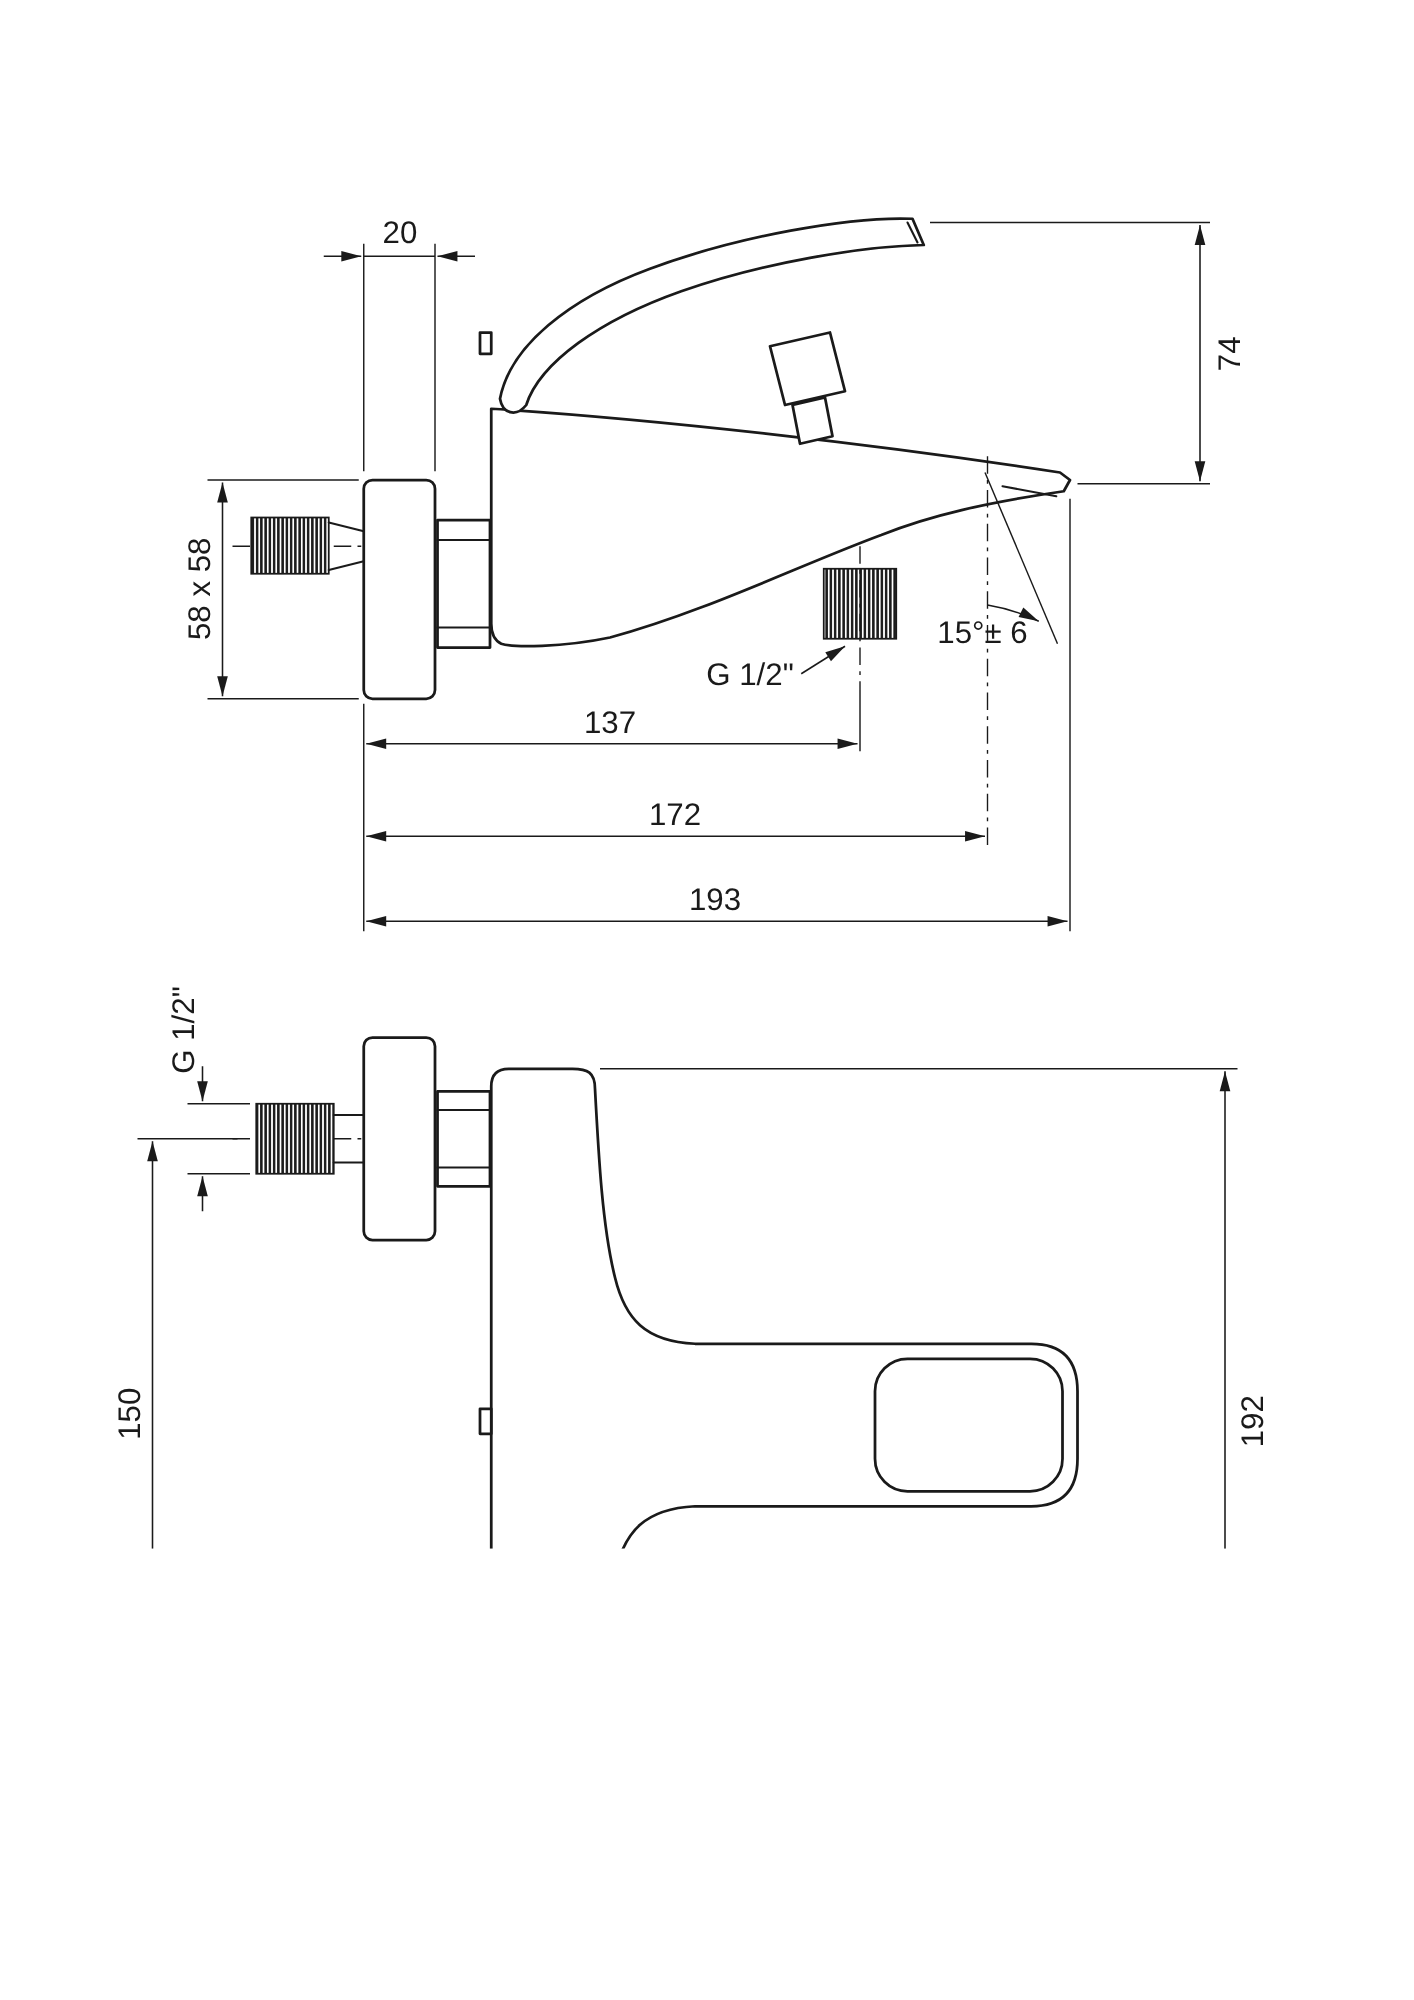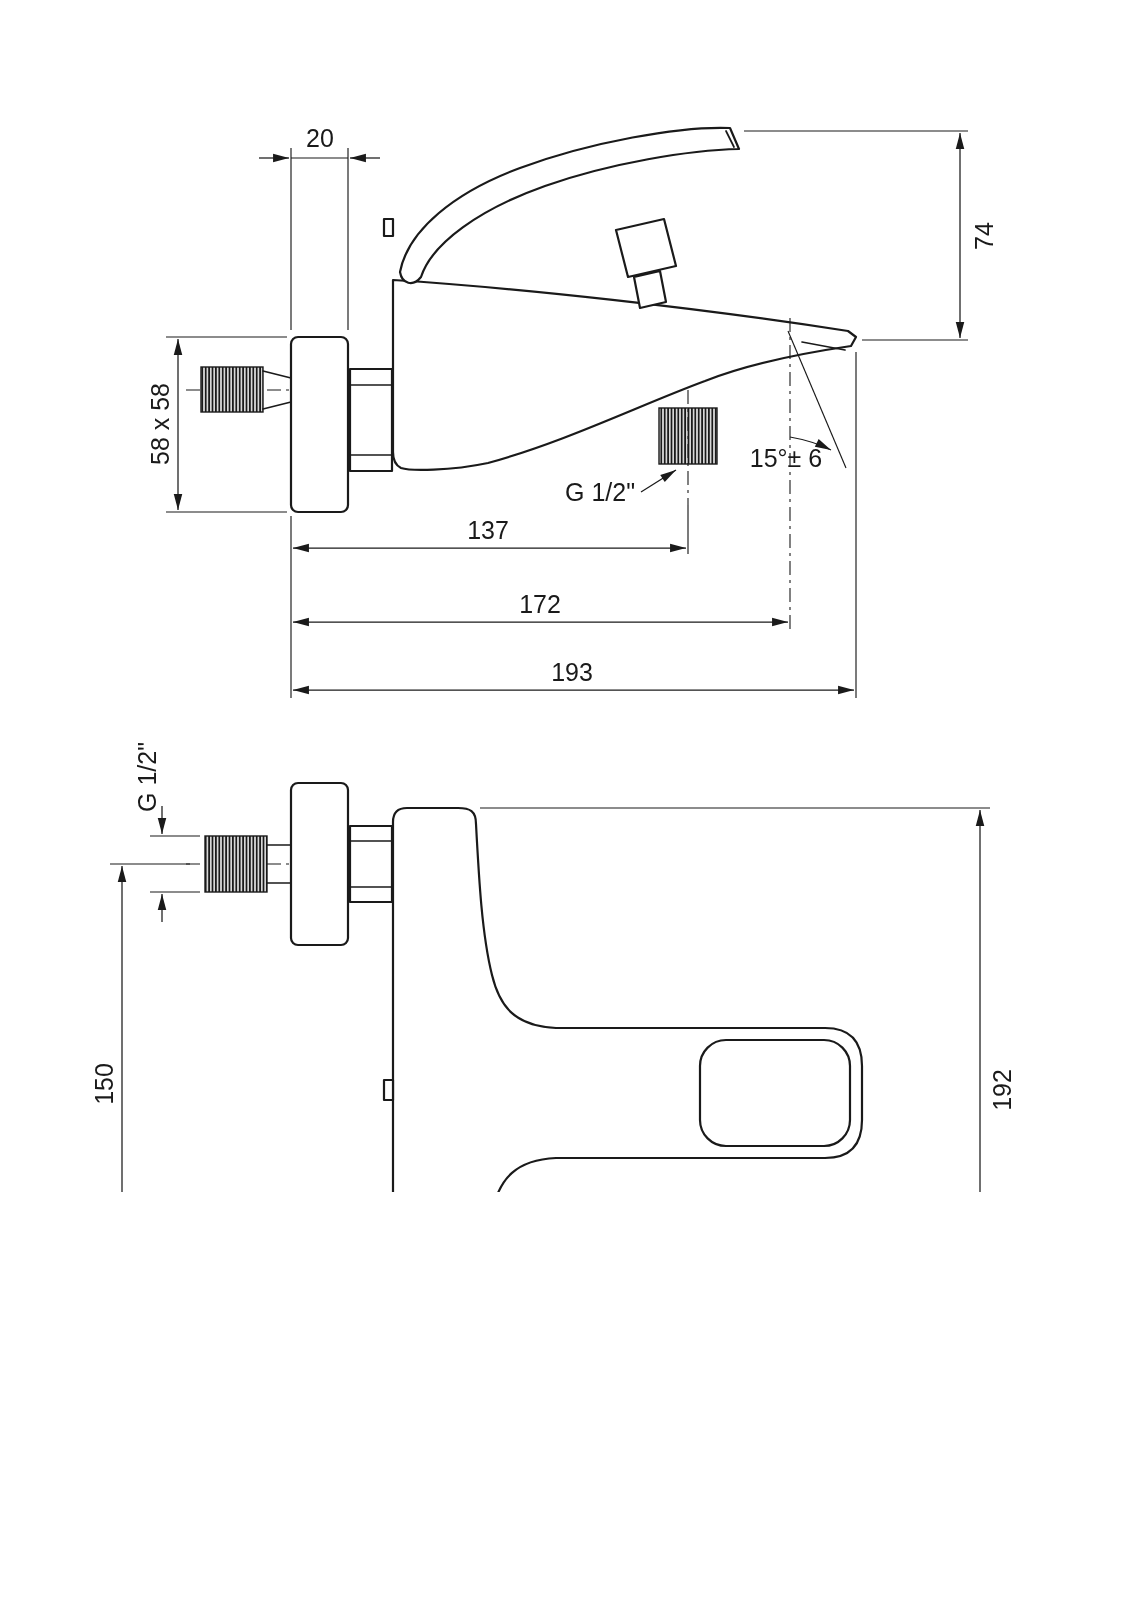--- a/index.html
+++ b/index.html
@@ -1,20 +1,21 @@
 <!DOCTYPE html>
 <html style="--ink: #1a1a1a; --paper: #ffffff;"><head>
 <meta charset="utf-8">
 <style>
   :root { --ink: #1a1a1a; --paper: #ffffff; }
   html, body { margin: 0; padding: 0; background: var(--paper); }
   .stage {
     width: 1131px; height: 1192px; background: var(--paper);
     position: relative; overflow: hidden;
     font-family: "Liberation Sans", sans-serif;
+    margin-top: 47px;
   }
   svg { display: block; }
   .ln   { stroke: var(--ink); stroke-width: 2.2; fill: none; stroke-linejoin: round; stroke-linecap: round; }
   .ln2  { stroke: var(--ink); stroke-width: 1.7; fill: none; stroke-linejoin: round; stroke-linecap: round; }
   .lnf  { stroke: var(--ink); stroke-width: 2.2; fill: #ffffff; stroke-linejoin: round; }
   .thin { stroke: var(--ink); stroke-width: 1.15; fill: none; }
   .dim  { stroke: var(--ink); stroke-width: 1.25; fill: none; }
   .cl   { stroke: var(--ink); stroke-width: 1.1; fill: none; stroke-dasharray: 14 5 3 5; }
   .hatchrect { stroke: var(--ink); stroke-width: 1.4; fill: url(#thread-hatch); }
   .dimtxt { font: 25px "Liberation Sans", sans-serif; fill: var(--ink); }

